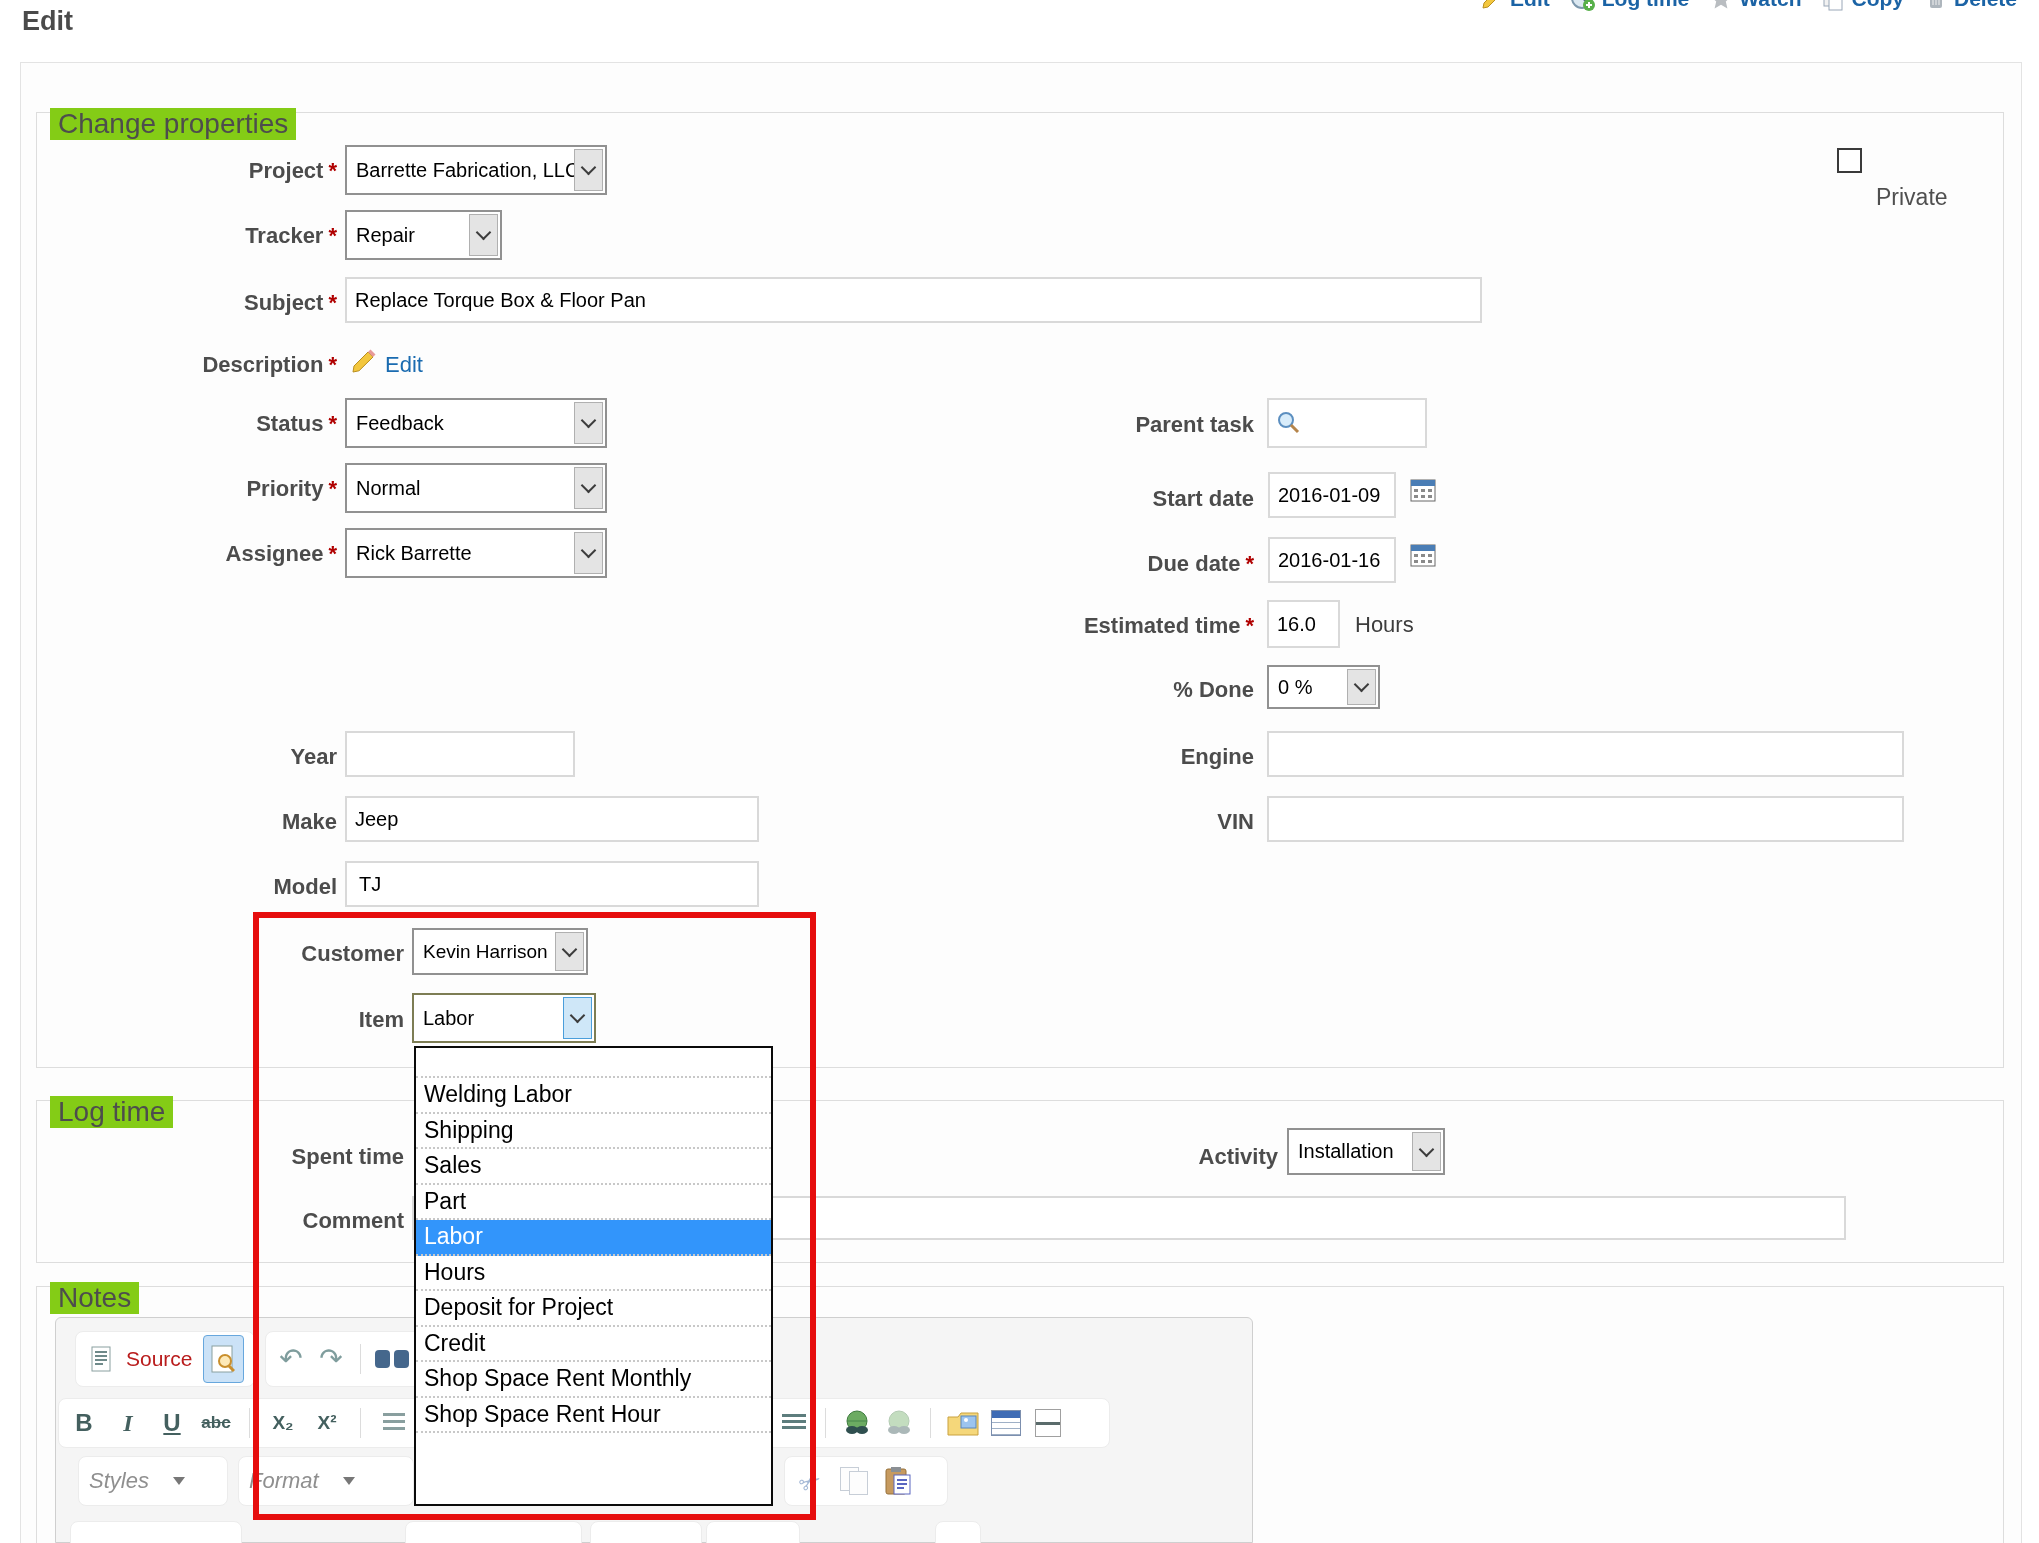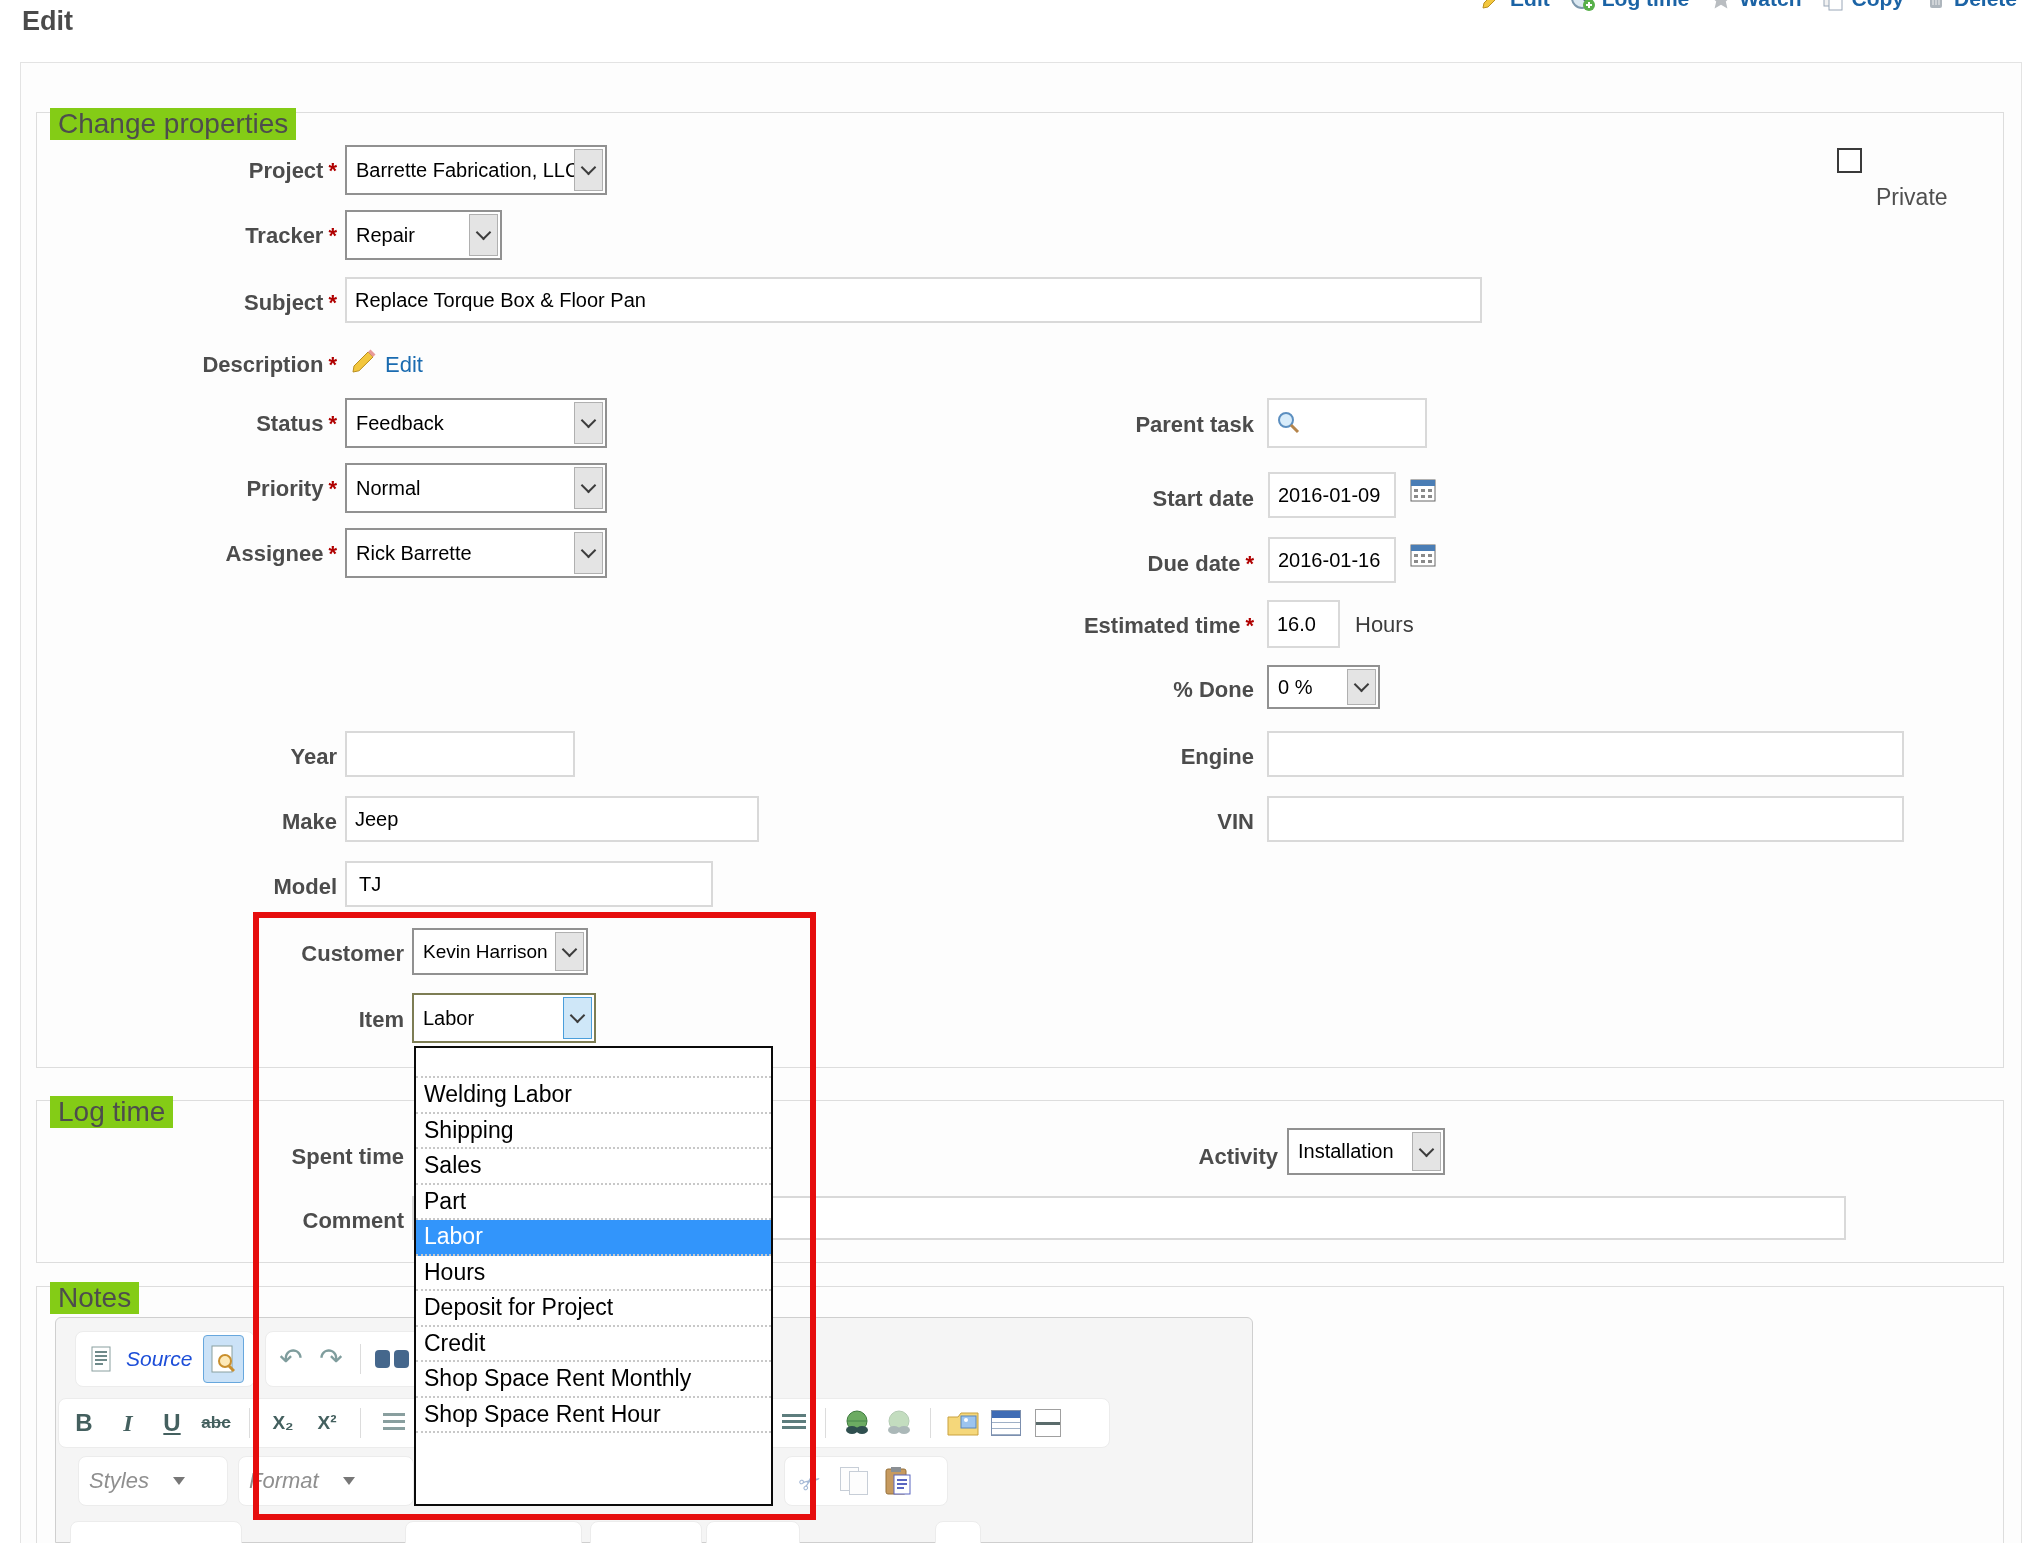--- a/index.html
+++ b/index.html
@@ -45,21 +45,21 @@
   
   .redbox{position:absolute;left:253px;top:912px;width:563px;height:608px;border:6px solid #e60d0d;z-index:100;box-sizing:border-box;pointer-events:none;}
   
   .editor{position:absolute;left:55px;top:1317px;width:1198px;height:226px;background:#f5f5f5;border:1px solid #cfcfcf;
        border-radius:6px 6px 0 0;box-sizing:border-box;}
   .pill{position:absolute;background:#fff;border:1px solid #ececec;border-radius:8px;display:flex;align-items:center;
        padding:0 10px;gap:10px;box-sizing:border-box;}
   .tbsep{width:1px;height:30px;background:#dcdcdc;margin:0 4px;}
   .tbtn{display:flex;align-items:center;justify-content:center;min-width:30px;height:40px;cursor:pointer;}
   .tbletter{font-size:24px;font-weight:bold;color:#44605f;}
-  .tbtext{font-size:21px;color:#1d4ed8;font-style:italic;}
+  .tbtext{font-size:21px;color:#b91c1c;}
   .dropbtnlabel{font-size:22px;color:#8f8f8f;font-style:italic;}
   .caret{width:0;height:0;border-left:6px solid transparent;border-right:6px solid transparent;border-top:8px solid #777;margin-left:14px;}
   .bars{width:24px;height:18px;background:repeating-linear-gradient(#5d7d7d 0 3px,transparent 3px 6px);}
   .previewbtn{width:42px;height:46px;background:#cbe2f7;border:1px solid #67a7dd;border-radius:4px;
        display:flex;align-items:center;justify-content:center;}
   .binoc{position:relative;width:34px;height:22px;opacity:.95;}
   .binoc:before,.binoc:after{content:"";position:absolute;top:2px;width:15px;height:18px;border-radius:4px;background:#3c5f86;}
   .binoc:before{left:0;} .binoc:after{right:0;}
   .glyphbtn{font-size:28px;color:#7f9d9d;line-height:1;}
   .scissors{font-size:26px;color:#8ea7cc;transform:rotate(-35deg);opacity:.8;line-height:1;}
@@ -185,21 +185,21 @@
     </span>
 </div>
 <div class="sel" style="left:345px;top:528px;width:262px;height:50px;">
   <span>Rick Barrette</span>
   <span class="btn">
       <span class="chev"></span>
     </span>
 </div>
 <input class="inp" style="left: 345px; top: 731px; width: 230px; height: 46px;" value="">
 <input class="inp" style="left: 345px; top: 796px; width: 414px; height: 46px;" value="Jeep">
-<input class="inp" style="left: 345px; top: 861px; width: 368px; height: 46px; padding-left: 12px;" value="TJ">
+<input class="inp" style="left: 345px; top: 861px; width: 414px; height: 46px; padding-left: 12px;" value="TJ">
 <div class="sel" style="left:412px;top:928px;width:176px;height:47px;">
   <span style="font-size:19px;">Kevin Harrison</span>
   <span class="btn">
       <span class="chev"></span>
     </span>
 </div>
 <div class="sel focused" style="left:412px;top:993px;width:184px;height:50px;">
   <span>Labor</span>
   <span class="btn">
       <span class="chev"></span>

